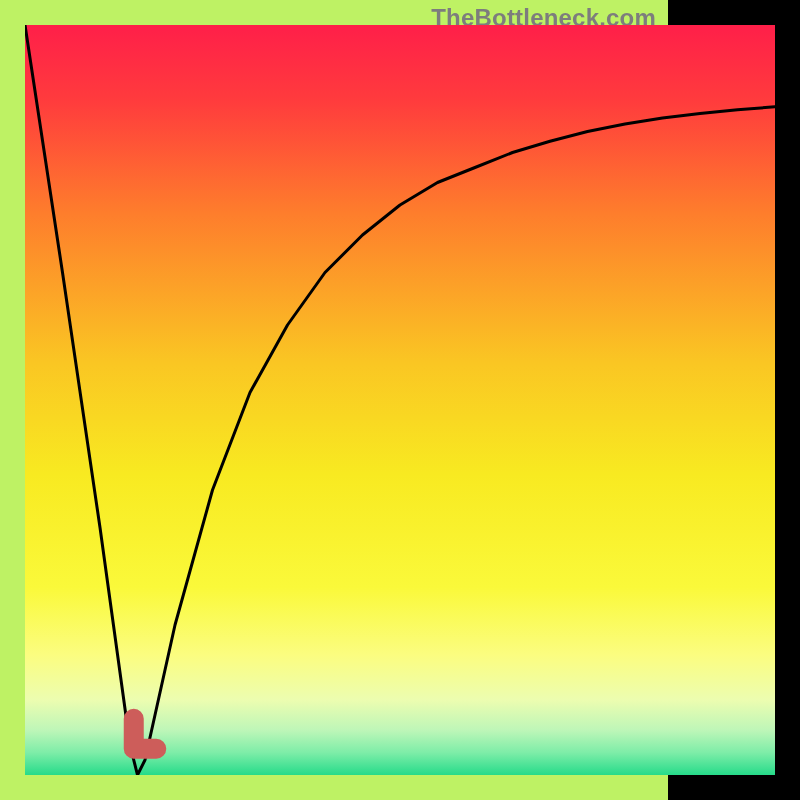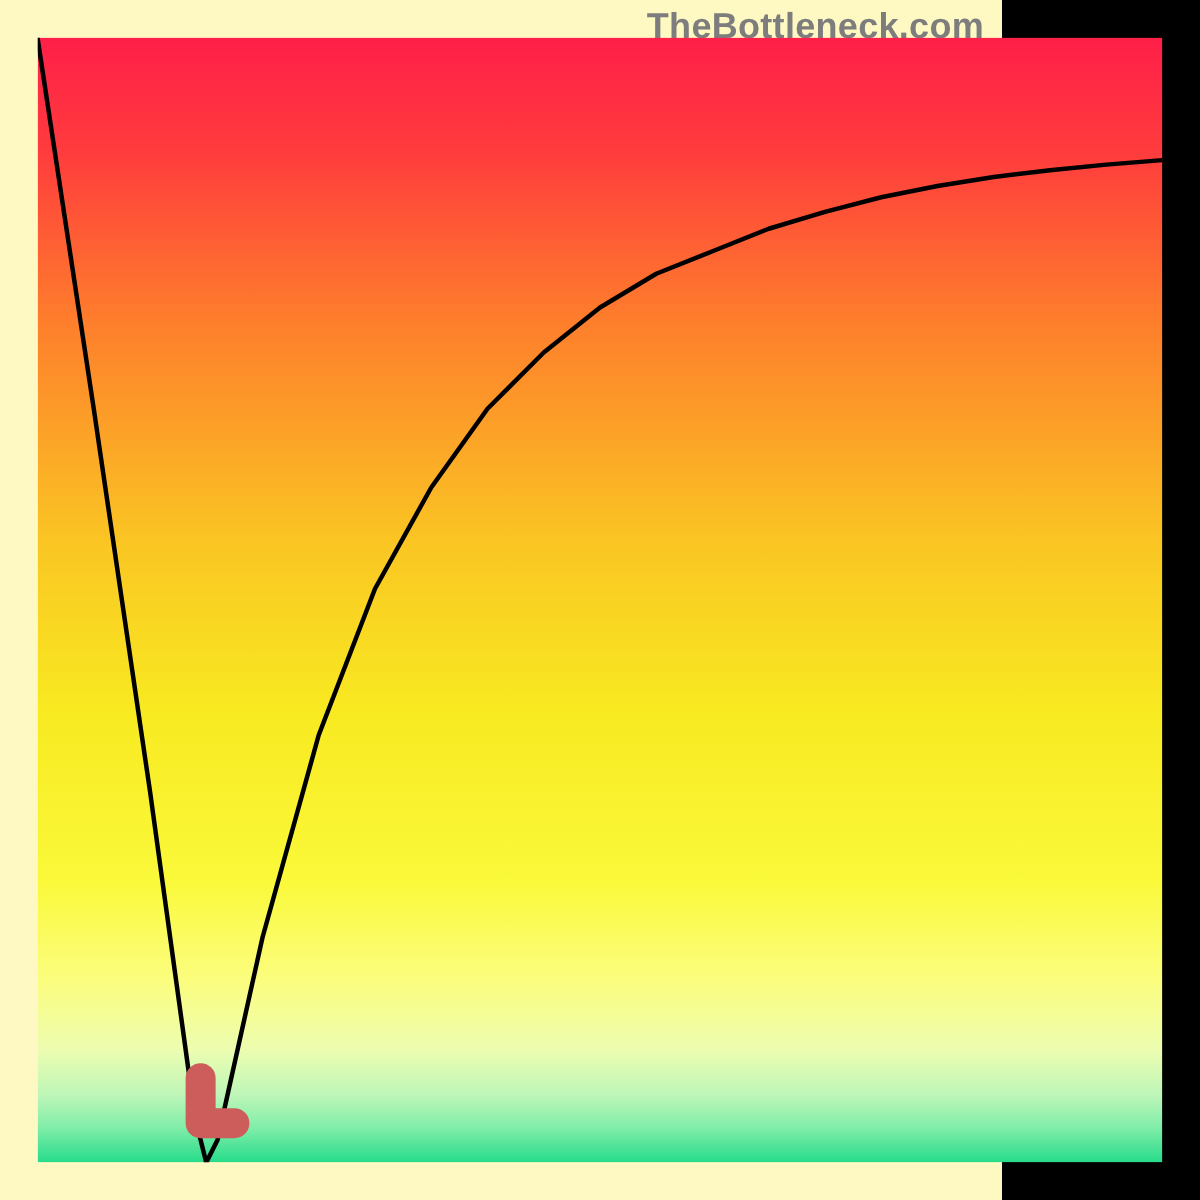--- a/index.html
+++ b/index.html
@@ -7,21 +7,21 @@
     padding: 0;
     width: 800px;
     height: 800px;
     background: #000;
     overflow: hidden;
   }
   .frame {
     position: relative;
     width: 668px;
     height: 800px;
-    background: #fef9c3;
+    background: #bef264;
   }
   .plot {
     position: absolute;
     left: 25px;
     top: 25px;
     width: 750px;
     height: 750px;
     overflow: hidden;
   }
   .watermark {

